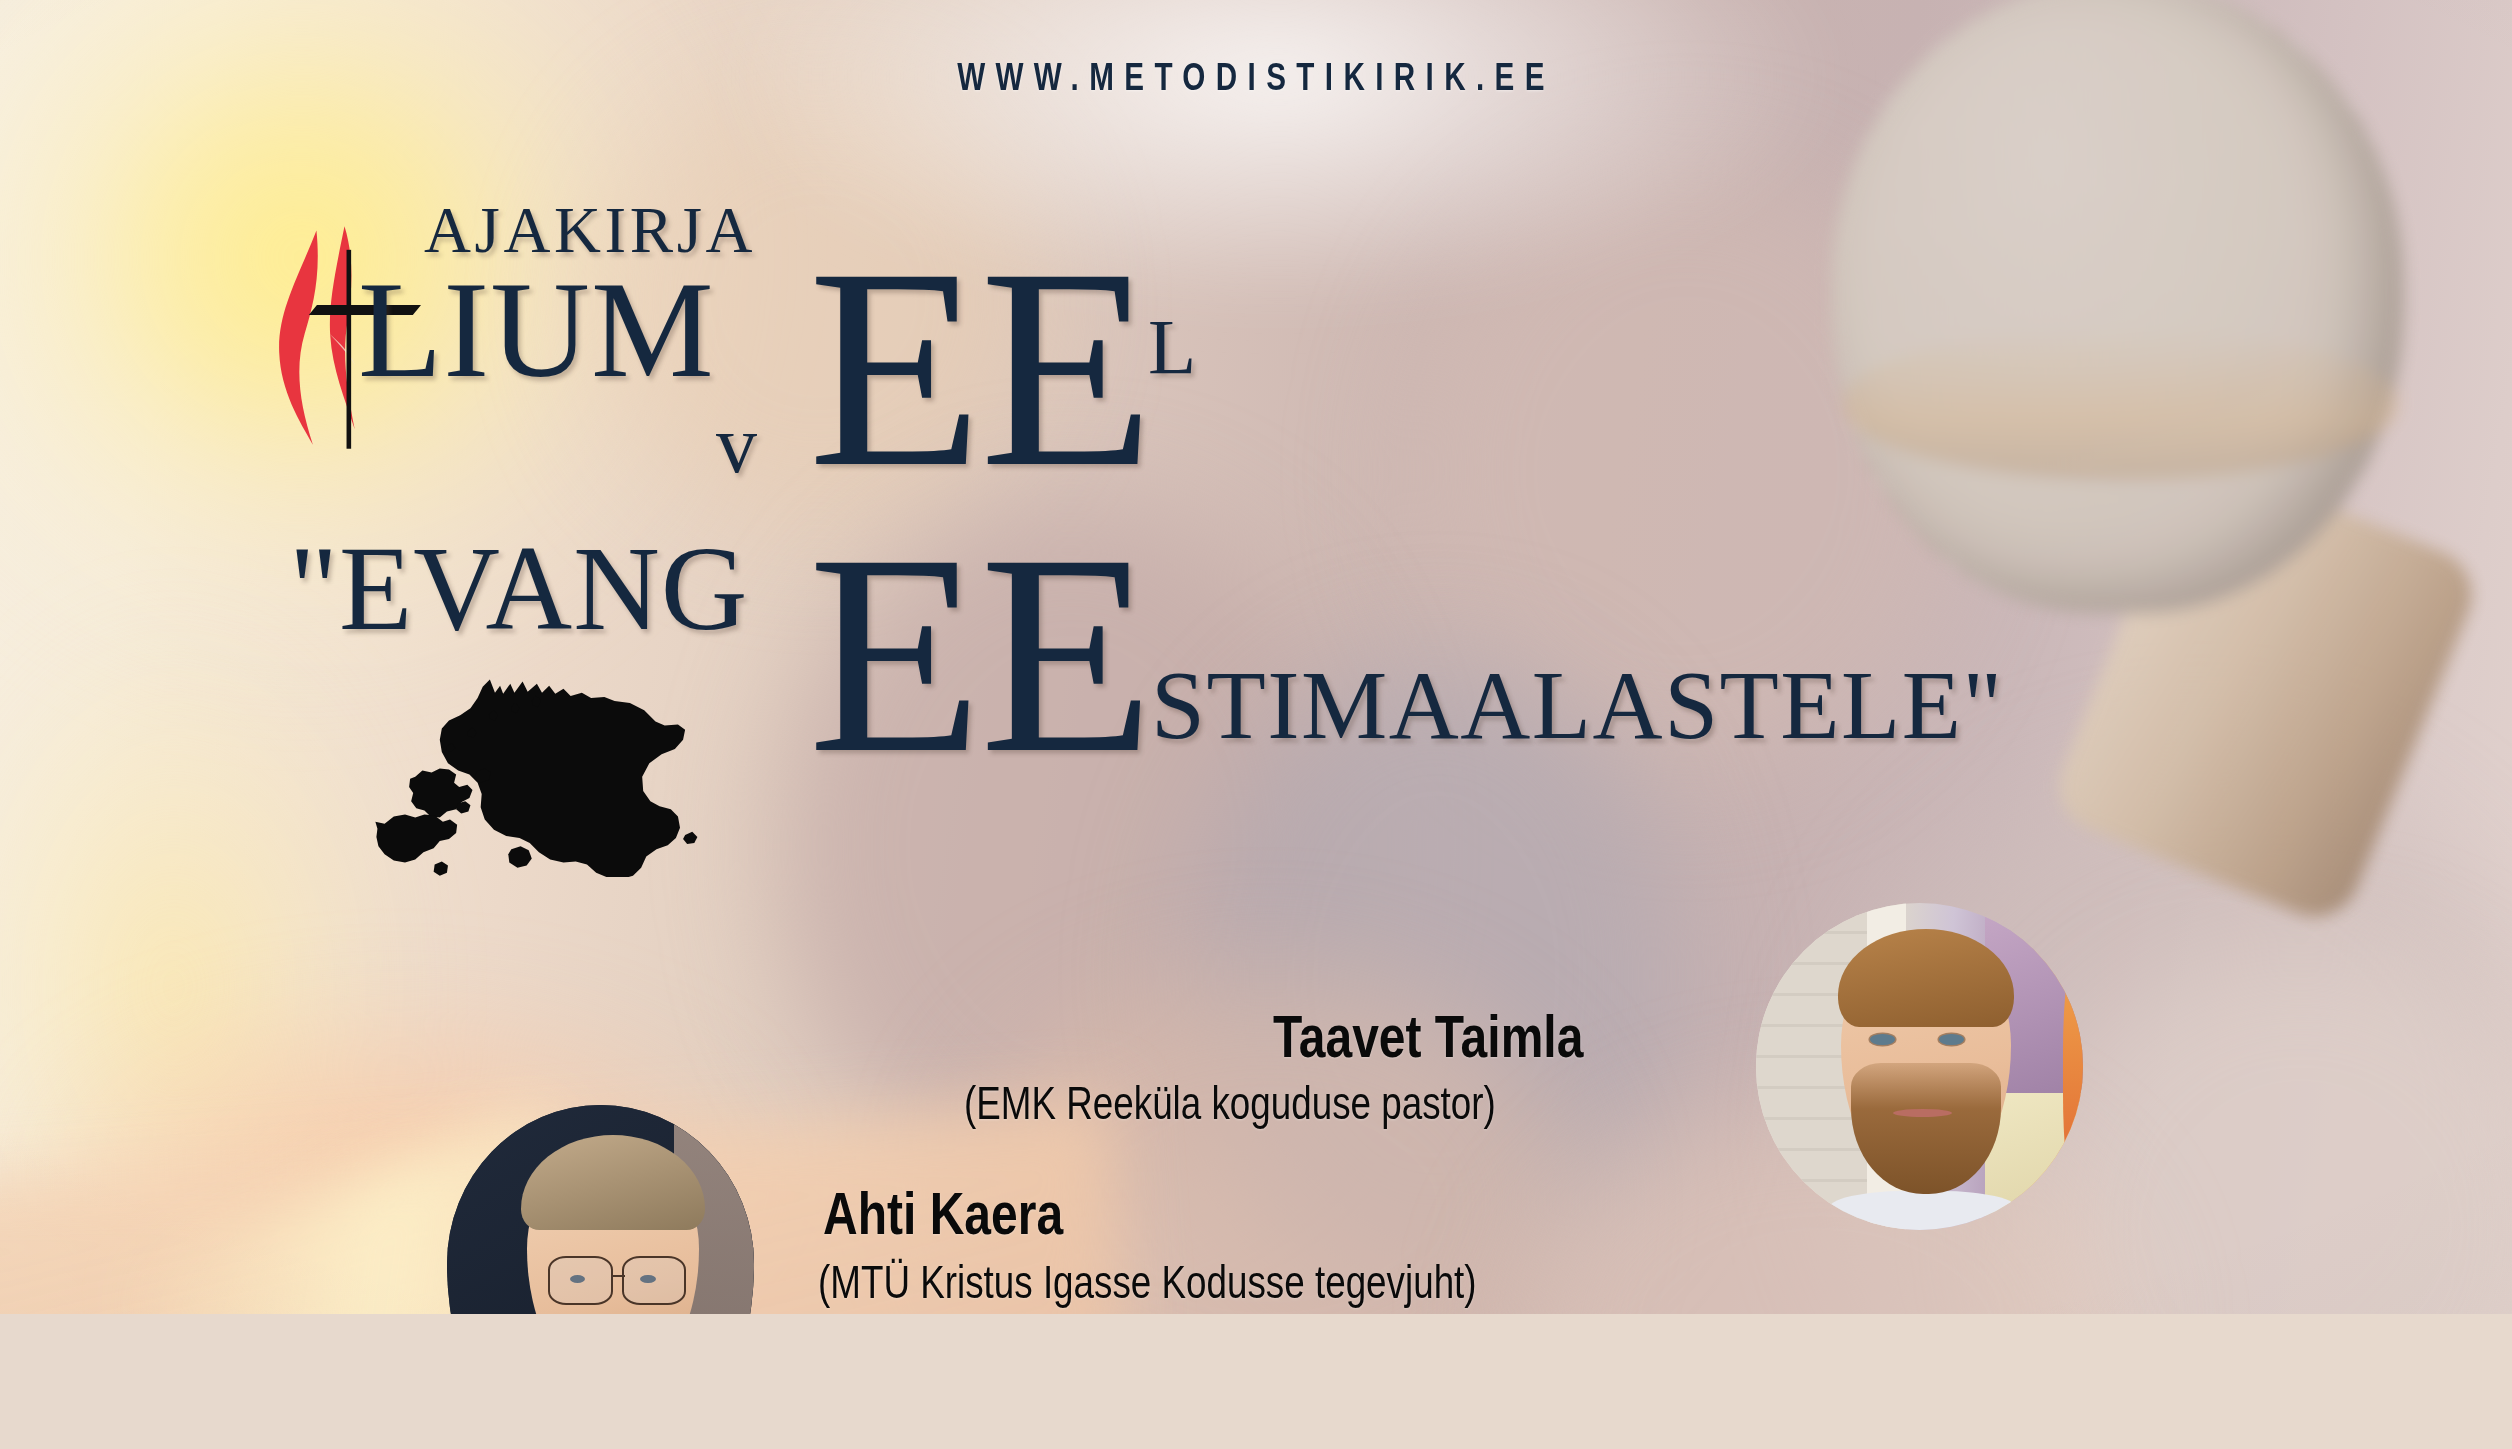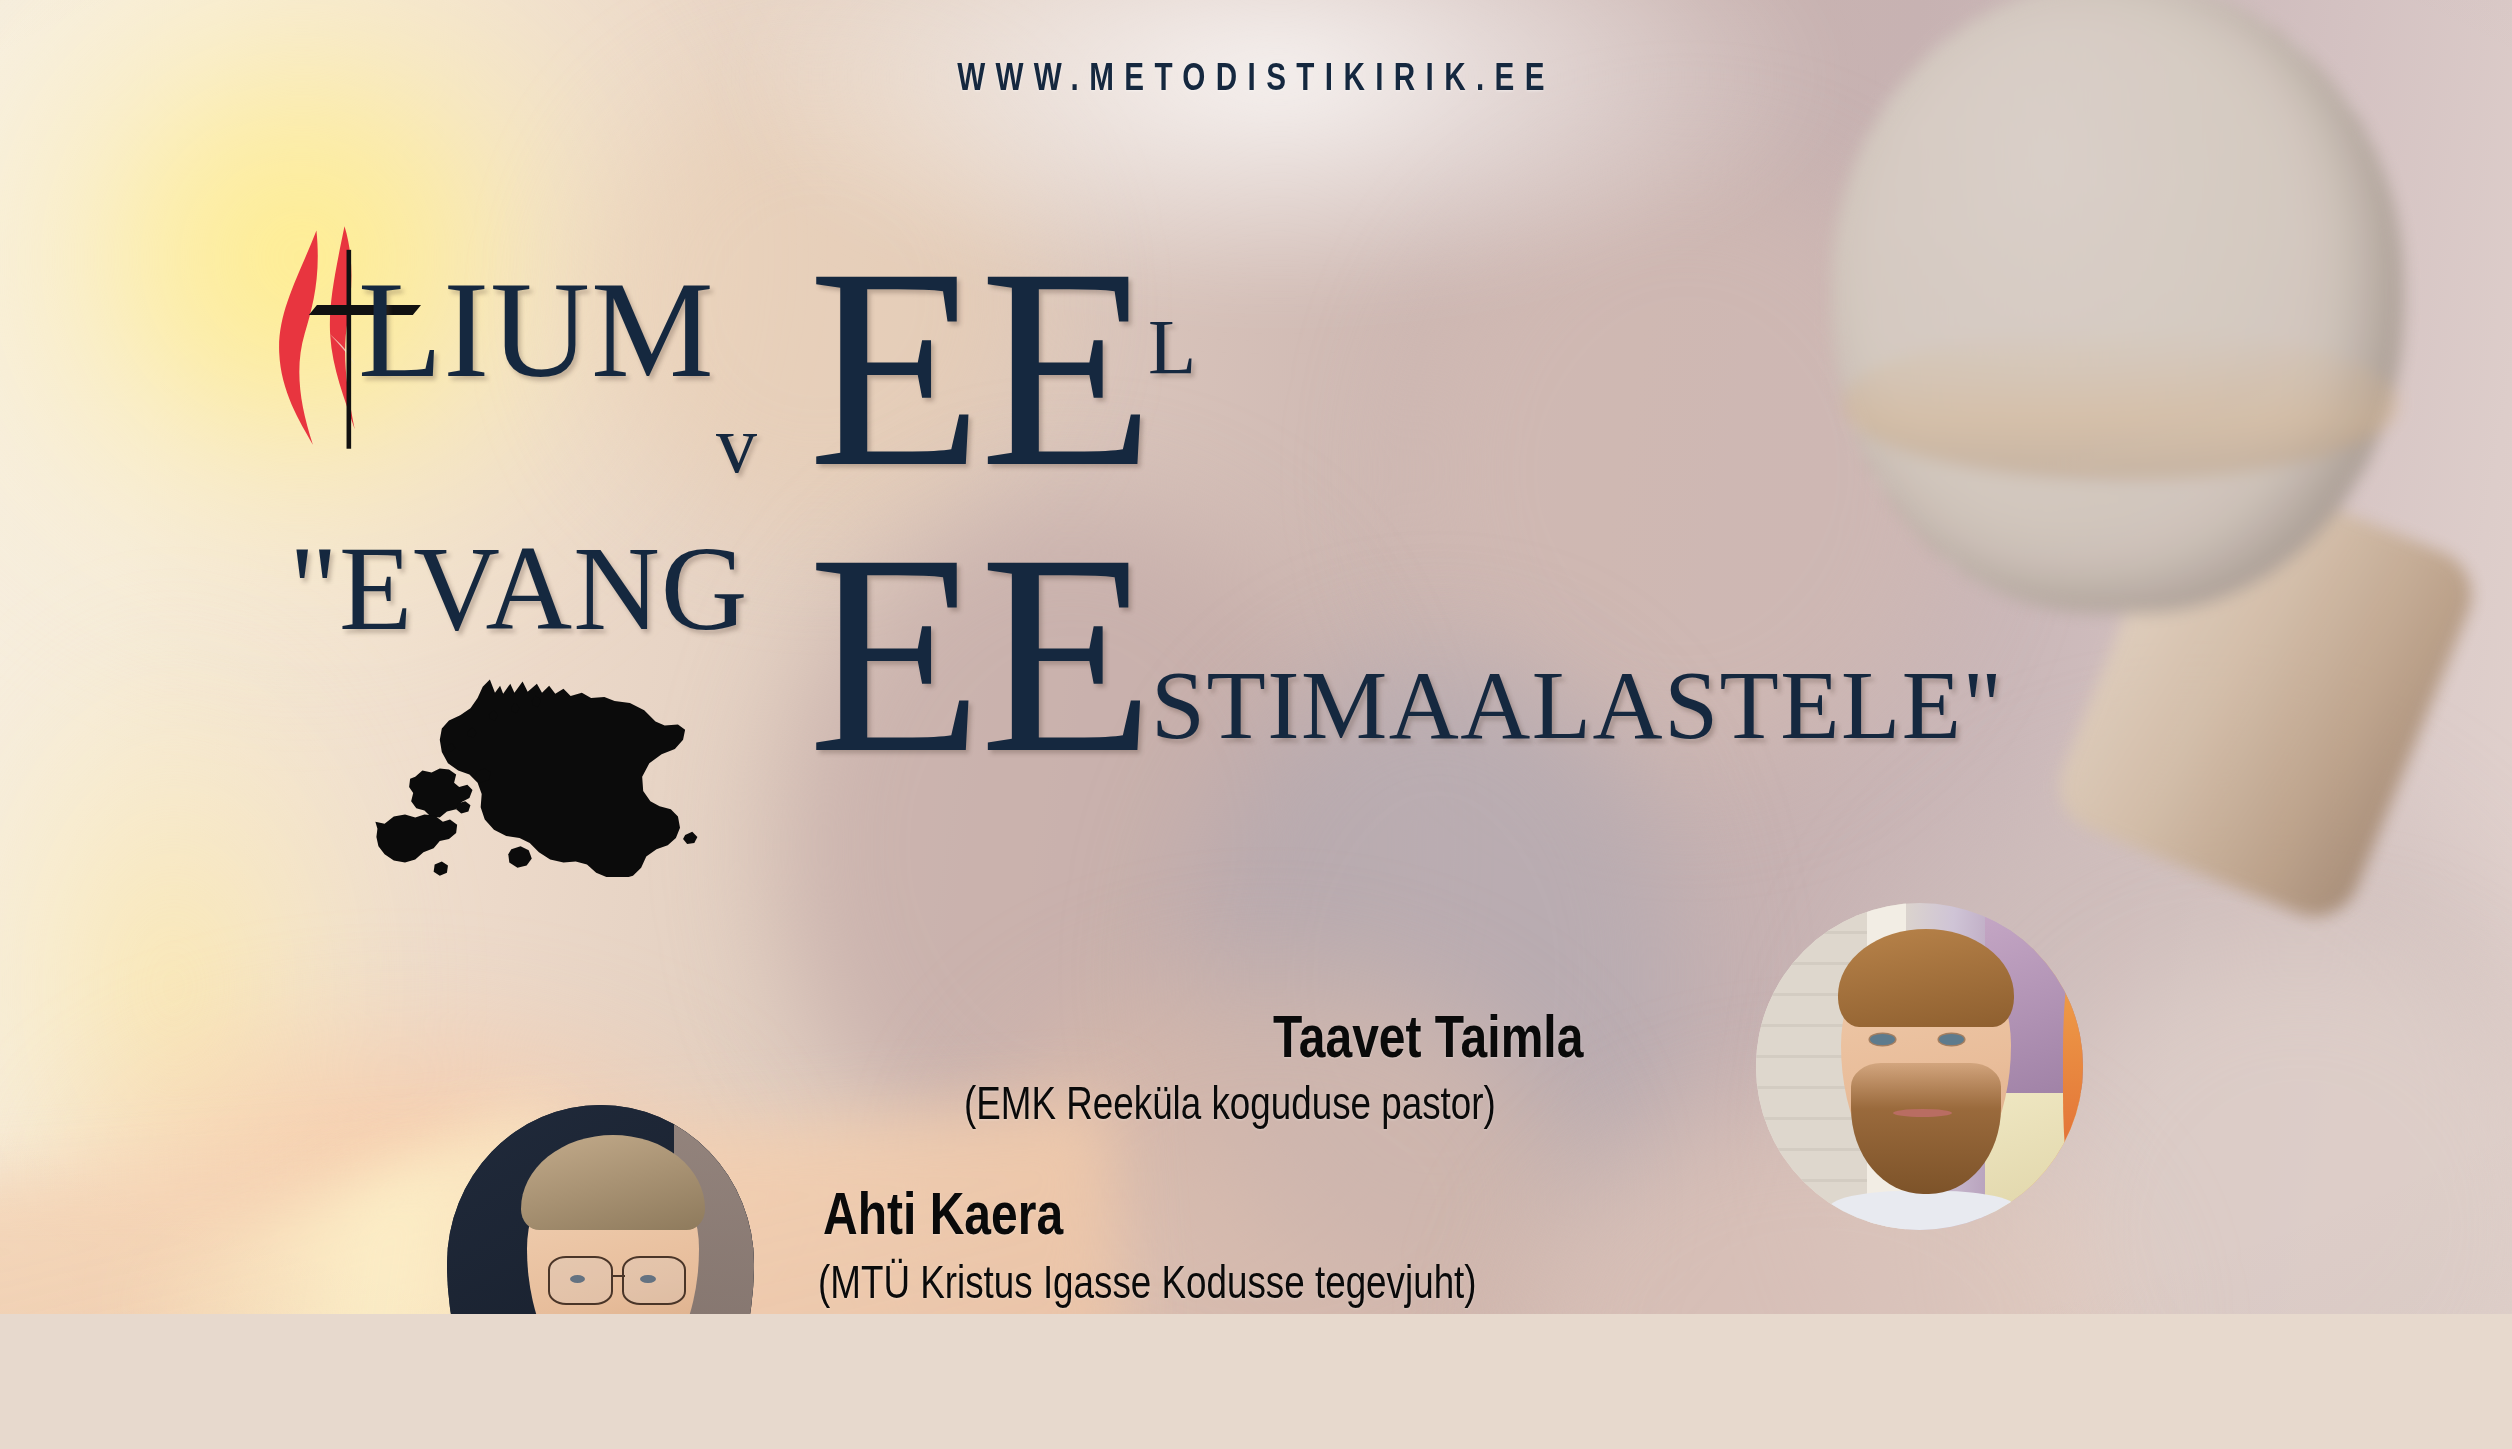--- a/index.html
+++ b/index.html
@@ -288,20 +288,21 @@
                C 62 370, 52 300, 72 232 C 88 178, 104 120, 95 30 Z" fill="#E8353F"></path>
       <path d="M150 22 C 132 110, 118 176, 122 236 C 126 300, 150 360, 170 420
                C 152 330, 146 268, 156 208 C 166 142, 168 80, 150 22 Z" fill="#E8353F"></path>
       <path d="M120 232 C 140 250, 160 268, 172 296 C 160 276, 142 256, 120 232 Z" fill="#F7E9D4" opacity="0.75"></path>
       <rect x="154" y="68" width="9" height="390" fill="#111111"></rect>
       <path d="M96 176 L 300 176 L 284 196 L 80 196 Z" fill="#111111"></path>
     </svg>
   </div>
 
   <div class="title-zone">
+    <div class="serif t-ajakirja">AJAKIRJA</div>
     <div class="serif t-kodut">LIUM</div>
     <div class="serif t-v">v</div>
     <div class="serif t-ee1">EE</div>
     <div class="serif t-l">L</div>
     <div class="serif t-evang">"EVANG</div>
     <div class="serif t-ee2">EE</div>
     <div class="serif t-stimaalastele">STIMAALASTELE"</div>
   </div>
 
   <div class="map-est">

